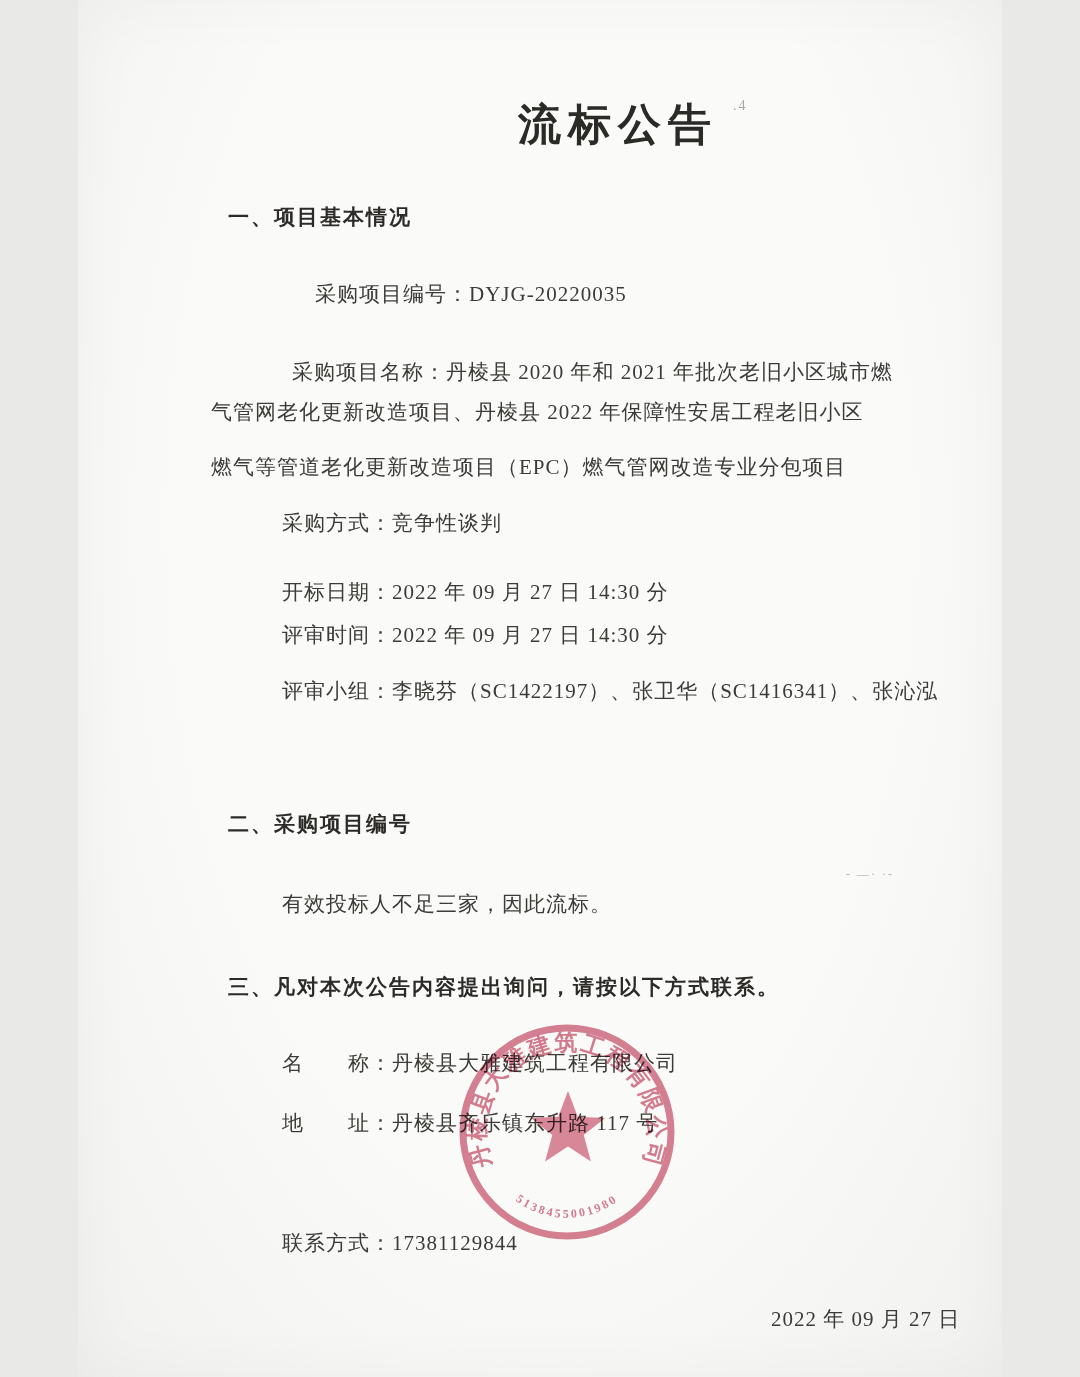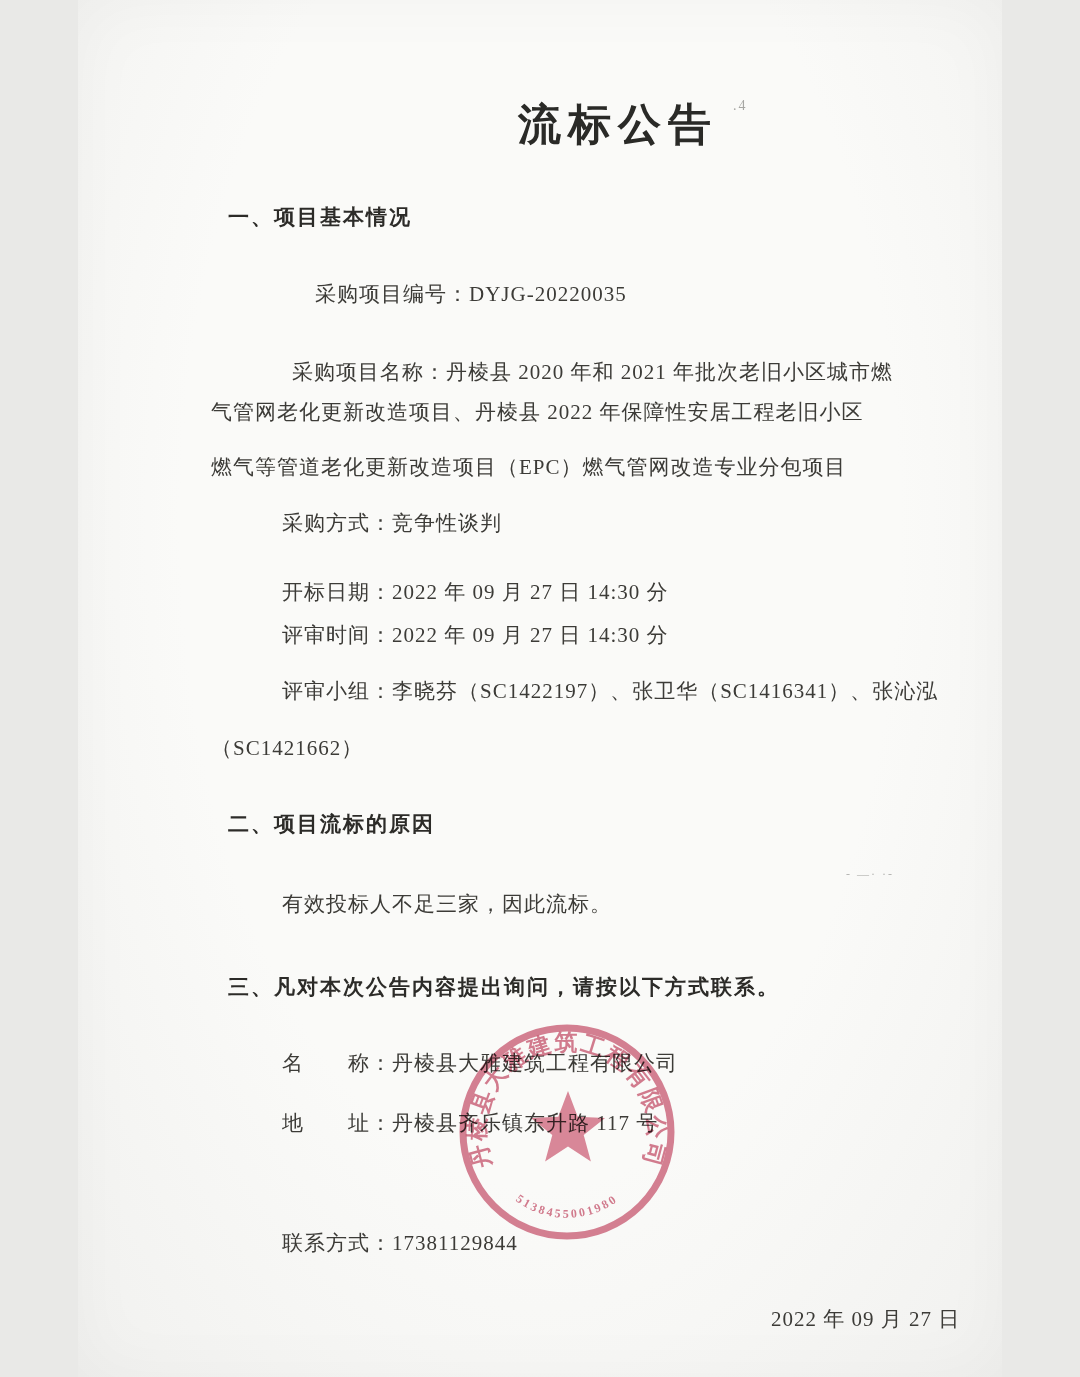--- a/index.html
+++ b/index.html
@@ -66,23 +66,22 @@
 
   <div class="line heading" style="left:150px;top:204px;">一、项目基本情况</div>
   <div class="line" style="left:204px;top:282px;margin-left:33px;">采购项目编号：DYJG-20220035</div>
   <div class="line" style="left:214px;top:344px;margin-top:16px;">采购项目名称：丹棱县 2020 年和 2021 年批次老旧小区城市燃</div>
   <div class="line" style="left:133px;top:400px;">气管网老化更新改造项目、丹棱县 2022 年保障性安居工程老旧小区</div>
   <div class="line" style="left:133px;top:455px;">燃气等管道老化更新改造项目（EPC）燃气管网改造专业分包项目</div>
   <div class="line" style="left:204px;top:511px;">采购方式：竞争性谈判</div>
   <div class="line" style="left:204px;top:567px;margin-top:13px;">开标日期：2022 年 09 月 27 日 14:30 分</div>
   <div class="line" style="left:204px;top:623px;">评审时间：2022 年 09 月 27 日 14:30 分</div>
   <div class="line" style="left:204px;top:679px;">评审小组：李晓芬（SC1422197）、张卫华（SC1416341）、张沁泓</div>
-  <div class="line" style="left:133px;top:736px;">（SC1421662）</div>
 
-  <div class="line heading" style="left:150px;top:811px;">二、项目流标的原因</div>
+  <div class="line heading" style="left:150px;top:811px;">二、采购项目编号</div>
   <div class="line heading" style="left:150px;top:974px;">三、凡对本次公告内容提出询问，请按以下方式联系。</div>
 
   <div class="line" style="left:204px;top:892px;">有效投标人不足三家，因此流标。</div>
   <div class="line" style="left:204px;top:1051px;text-align:right;">名　　称：丹棱县大雅建筑工程有限公司</div>
   <div class="line" style="left:204px;top:1111px;">地　　址：丹棱县齐乐镇东升路 117 号</div>
   <div class="line" style="left:204px;top:1231px;">联系方式：17381129844</div>
 
   <div class="line" style="left:693px;top:1307px;">2022 年 09 月 27 日</div>
 
   <svg class="stamp" viewBox="0 0 224 224" aria-hidden="true">

